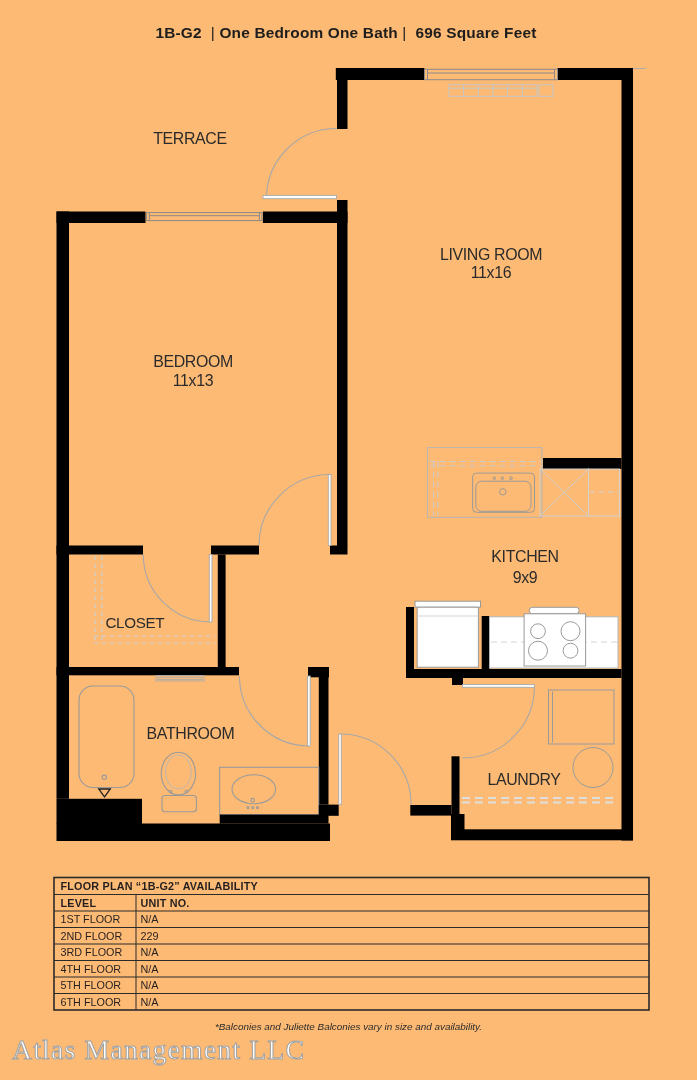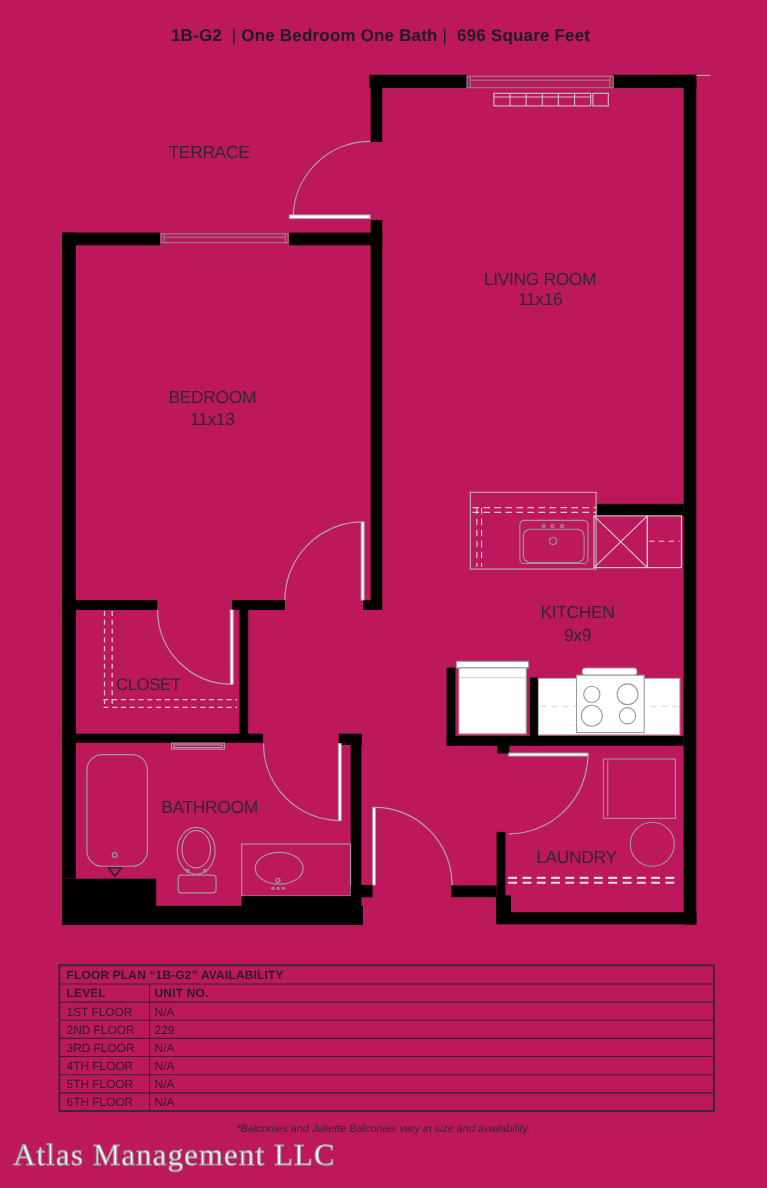--- a/index.html
+++ b/index.html
@@ -1,16 +1,16 @@
 <!DOCTYPE html>
 <html><head>
 <meta charset="utf-8">
 <style>
   html,body{margin:0;padding:0;background:#ffffff;}
-  #page{position:relative;width:697px;height:1080px;background:#be185d;overflow:hidden;
+  #page{position:relative;width:697px;height:1080px;background:#fdba74;overflow:hidden;
         font-family:"Liberation Sans", sans-serif;}
   svg{position:absolute;left:0;top:0;}
 </style>
 </head>
 <body>
 <div id="page">
 <svg width="697" height="1080" viewBox="0 0 697 1080">
 
   <text x="346" y="37.6" text-anchor="middle" font-size="15.4" font-weight="bold" fill="#1d1d1d" letter-spacing="0.2">1B-G2&nbsp; <tspan font-weight="normal">|</tspan> One Bedroom One Bath <tspan font-weight="normal">|</tspan>&nbsp; 696 Square Feet</text>
 

